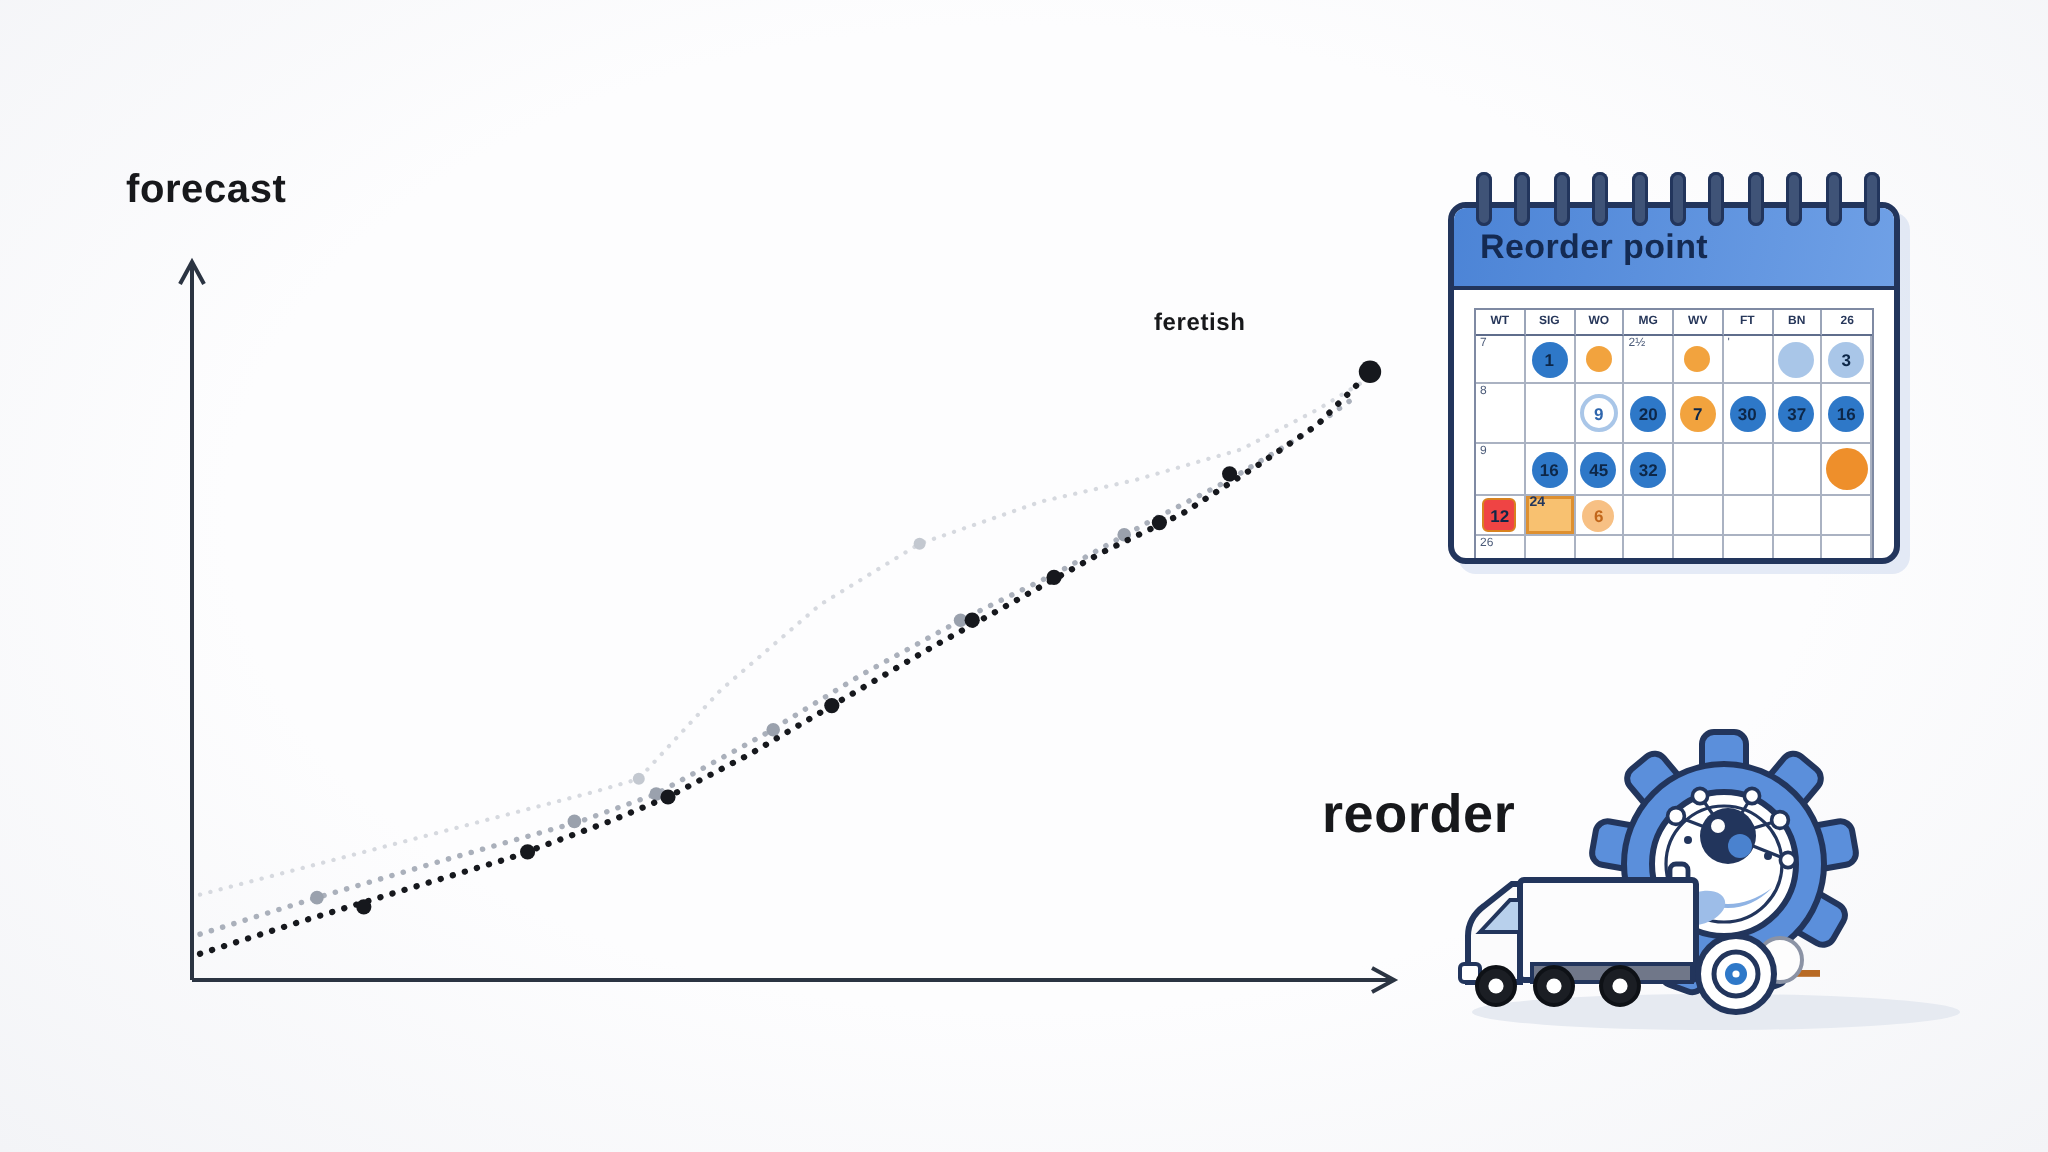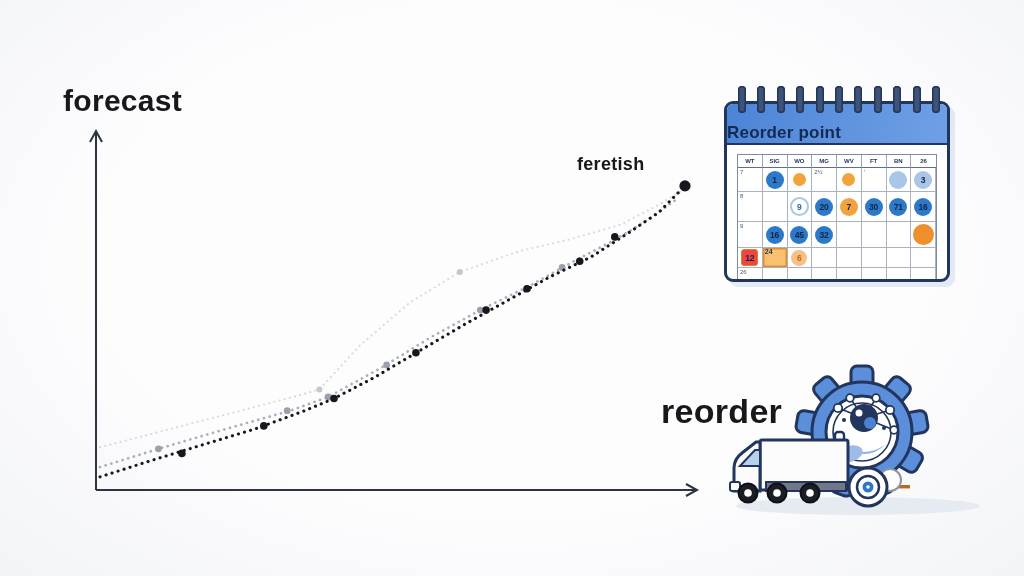--- a/index.html
+++ b/index.html
@@ -3,35 +3,35 @@
 <meta charset="utf-8">
 <style>
   html,body{margin:0;padding:0;background:#e9eaee;}
   .stage{
     position:relative;width:1024px;height:576px;overflow:hidden;
     background:radial-gradient(ellipse at 50% 45%, #fdfdfe 55%, #f3f4f7 100%);
     font-family:"Liberation Sans",sans-serif;
   }
   svg{position:absolute;left:0;top:0;}
   .label{position:absolute;color:#17181b;font-weight:600;letter-spacing:.3px;white-space:nowrap;}
-  #lbl-forecast{left:63px;top:84px;font-size:30px;}
-  #lbl-series{left:577px;top:154px;font-size:18px;}
-  #lbl-reorder{left:661px;top:392px;font-size:34px;}
+  #lbl-forecast{left:63px;top:84px;font-size:20px;}
+  #lbl-series{left:577px;top:154px;font-size:12px;}
+  #lbl-reorder{left:661px;top:392px;font-size:27px;}
 
   
   .calendar{position:absolute;left:724px;top:86px;width:226px;height:196px;}
   .rings{position:absolute;left:14px;right:10px;top:0;height:27px;display:flex;justify-content:space-between;z-index:5;}
   .ring{width:8px;height:27px;border-radius:4px;background:var(--ring);box-shadow:inset 0 0 0 1.5px var(--navy);}
   .cal-frame{
     position:absolute;left:0;right:0;top:15px;bottom:0;background:#fff;
     border:3px solid var(--navy);border-radius:9px;overflow:hidden;
     box-shadow:5px 5px 0 rgba(140,170,220,.22);
   }
   .cal-header{
-    height:39px;display:flex;align-items:flex-end;
+    height:39px;display:flex;align-items:center;padding-left:13px;
     background:linear-gradient(100deg,var(--hdr1) 0%,var(--hdr2) 100%);
     border-bottom:2.5px solid var(--navy);
     color:#142a52;font-size:17px;font-weight:bold;letter-spacing:.2px;
   }
   .cal-grid{
     position:absolute;left:10px;right:10px;top:50px;
     display:grid;grid-template-columns:repeat(8,1fr);
     grid-template-rows:13px 24px 30px 26px 20px 16px;
     border:1px solid #7f8aa3;background:#fff;
   }
@@ -152,21 +152,21 @@
           <div class="cell">
             <span class="badge blue">20</span>
           </div>
           <div class="cell">
             <span class="badge orange">7</span>
           </div>
           <div class="cell">
             <span class="badge blue">30</span>
           </div>
           <div class="cell">
-            <span class="badge blue">71</span>
+            <span class="badge blue">37</span>
           </div>
           <div class="cell">
             <span class="badge blue">16</span>
           </div>
           <div class="cell">
             <span class="day">9</span>
           </div>
           <div class="cell">
             <span class="badge blue">16</span>
           </div>

